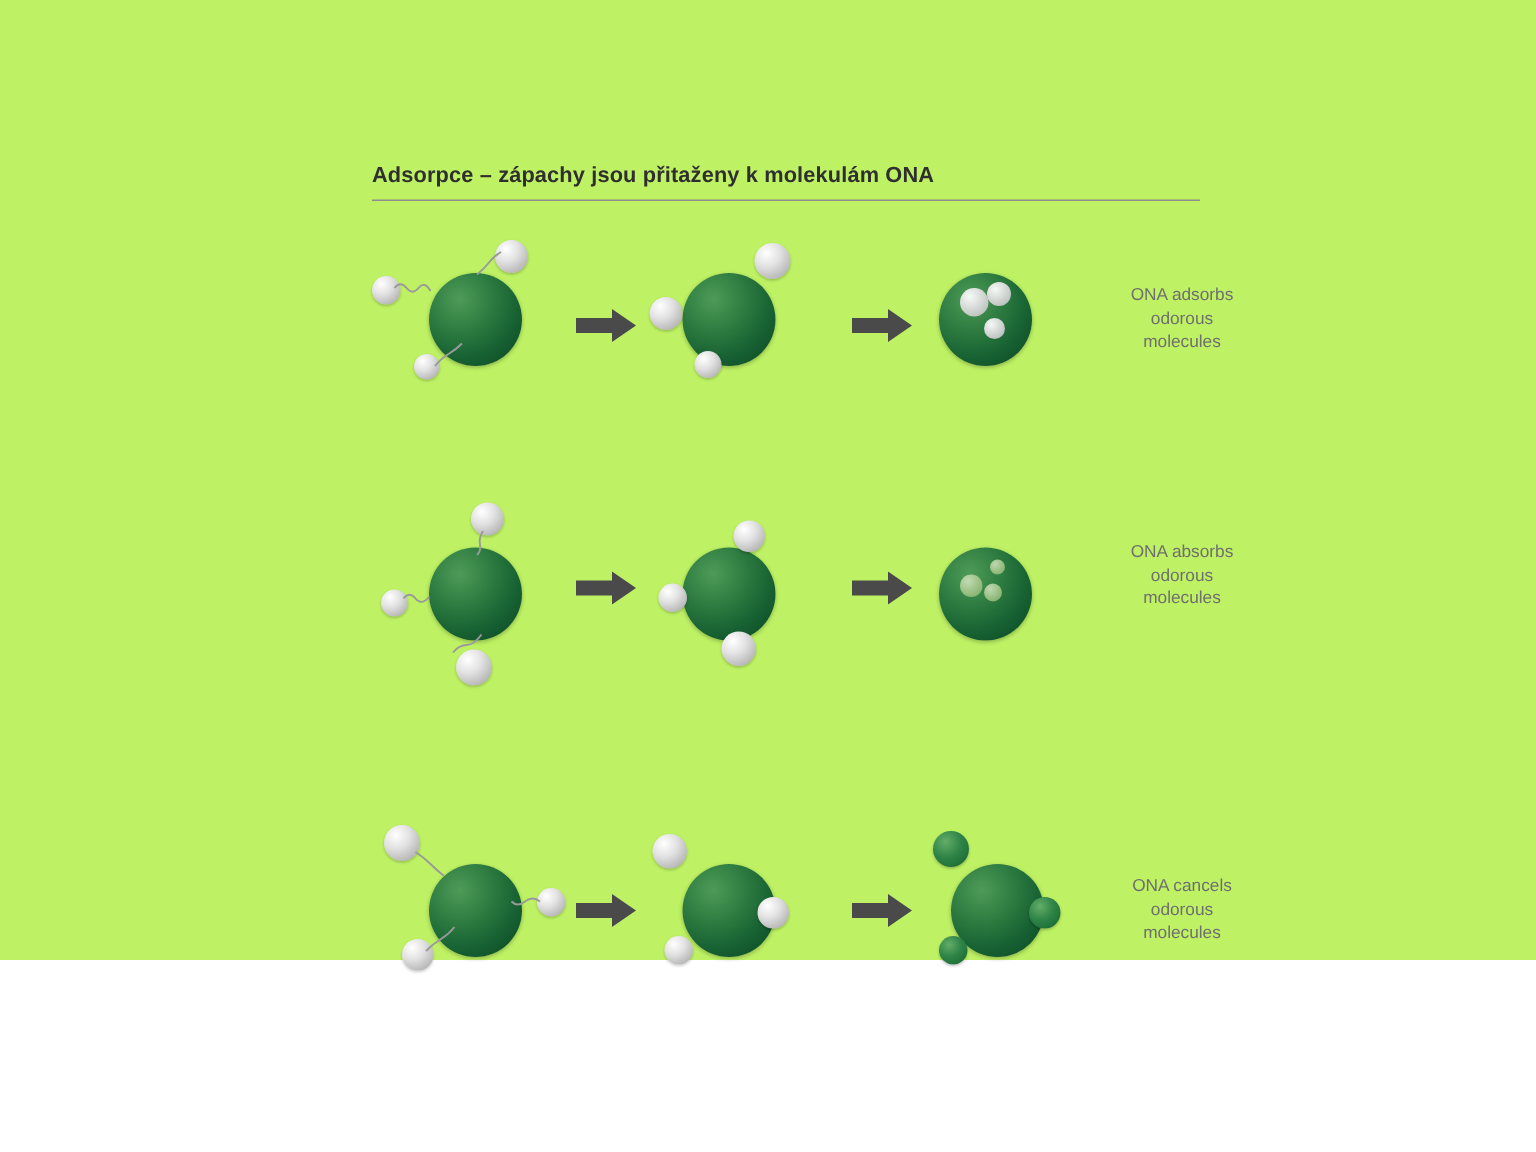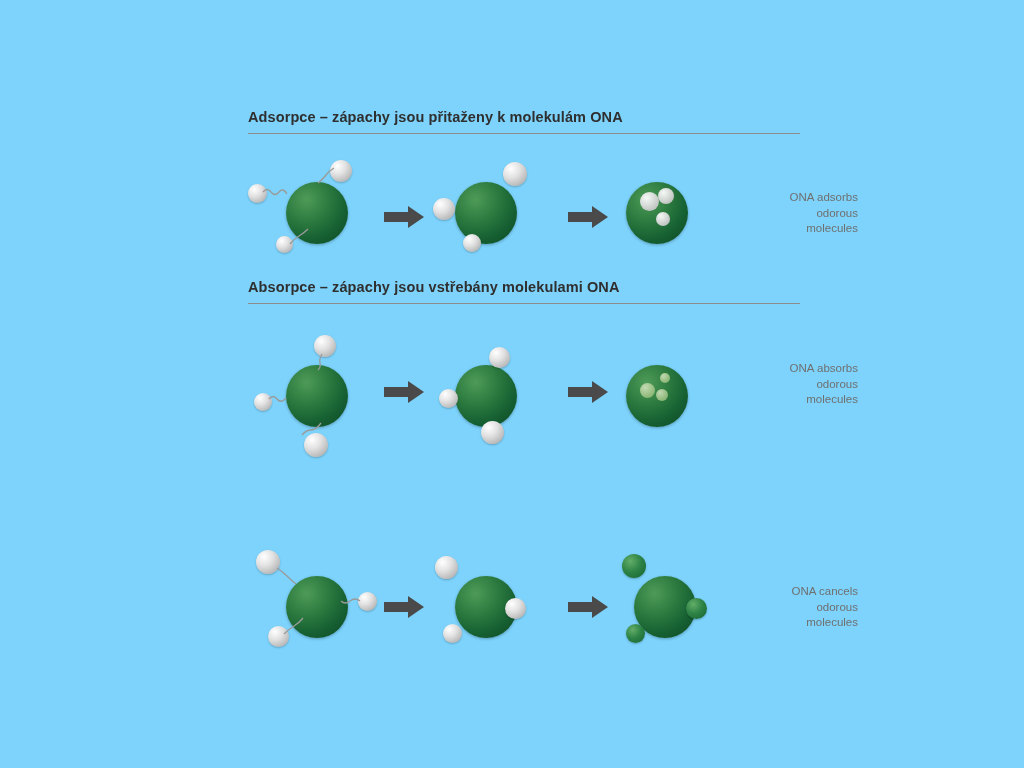--- a/index.html
+++ b/index.html
@@ -12,22 +12,22 @@
     height: 768px;
     font-family: "Liberation Sans", sans-serif;
     color: #3a3a3a;
     position: relative;
     overflow: hidden;
   }
   .slide {
     position: absolute;
     left: 0; top: 0;
     width: 1024px;
-    height: 768px;
-    background: #7dd3fc;
+    height: 640px;
+    background: #bef264;
   }
 
   
   .section {
     position: absolute;
     left: 248px;
     width: 552px;
   }
   #section-0 { top: 108px; }
   #section-1 { top: 278px; }
@@ -107,21 +107,21 @@
   }
   #diagram-0 .arrow.a1, #diagram-1 .arrow.a1, #diagram-2 .arrow.a1 { left: 136px; }
   #diagram-0 .arrow.a2, #diagram-1 .arrow.a2, #diagram-2 .arrow.a2 { left: 320px; }
 
   
   .caption {
     position: absolute;
     left: 470px;
     top: 30px;
     width: 140px;
-    text-align: right;
+    text-align: center;
     font-size: 11.5px;
     line-height: 15.5px;
     color: #6f6f6f;
   }
   .caption .line { display: block; white-space: nowrap; }
 </style>
 </head>
 <body>
 
 <div class="slide">
@@ -171,24 +171,20 @@
       <div class="sphere grey-inner" style="left:38px; top:52px; width:14px; height:14px; border-radius:50%;"></div>
     </div>
 
     <div class="caption">
       <span class="line">ONA adsorbs</span>
       <span class="line">odorous</span>
       <span class="line">molecules</span>
     </div>
   </div>
 
-  <div class="section" id="section-1">
-    <div class="section-title">Absorpce – zápachy jsou vstřebány molekulami ONA</div>
-    <div class="section-rule"></div>
-  </div>
 
   <div class="diagram" id="diagram-1">
 
     <div class="stage s1">
       <div class="sphere green" style="left:38px; top:30px; width:62px; height:62px;"></div>
       <div class="sphere grey" style="left:66px; top:0px; width:22px; height:22px;"></div>
       <div class="sphere grey" style="left:6px; top:58px; width:18px; height:18px;"></div>
       <div class="sphere grey" style="left:56px; top:98px; width:24px; height:24px;"></div>
       <svg class="squiggle" style="left:62px; top:18px;" width="22" height="18" viewBox="0 0 22 18">
         <path d="M12 1 q-3 5 -2 9 q1 4 -2 7" fill="none" stroke="#9a9a9a" stroke-width="1.3"></path>

